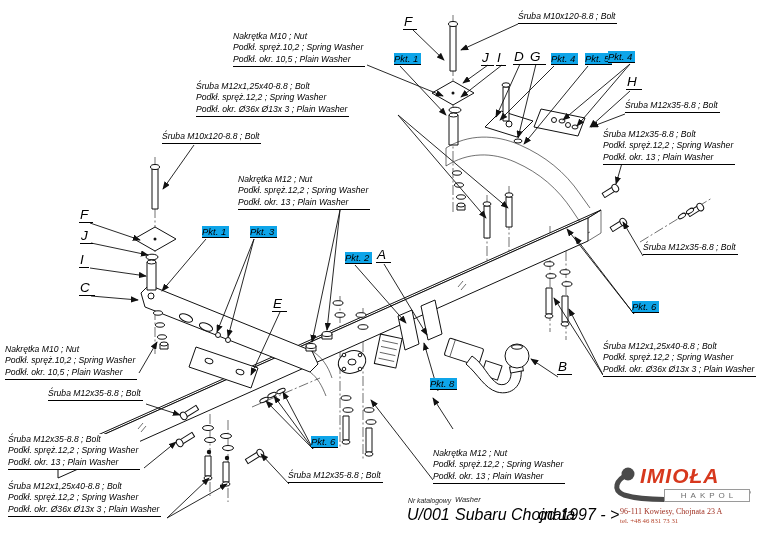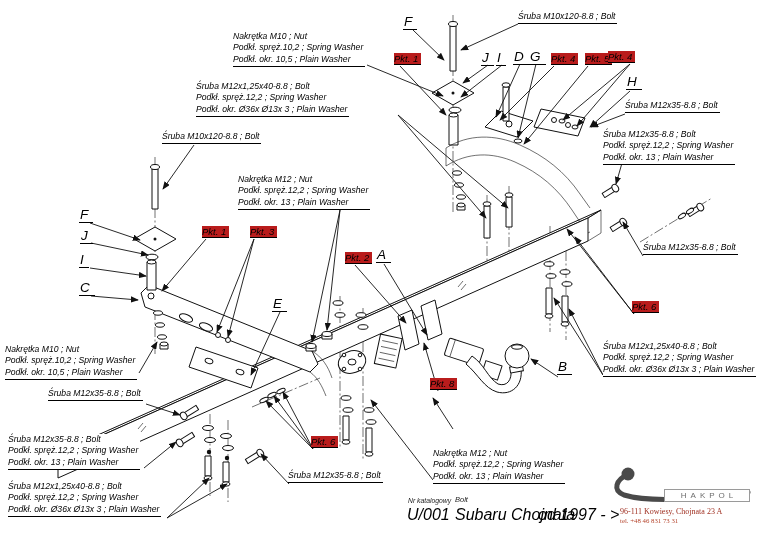--- a/index.html
+++ b/index.html
@@ -6,21 +6,21 @@
   .stage{position:relative;width:776px;height:546px;background:#fff;overflow:hidden;
          font-family:"Liberation Sans",sans-serif;color:#000;}
   svg.draw{position:absolute;left:0;top:0;}
   .shape{stroke:#111;stroke-width:1;fill:#fff;stroke-linejoin:round;}
   .thin{stroke:#111;stroke-width:.6;fill:none;}
   .cl{stroke:#333;stroke-width:.7;fill:none;stroke-dasharray:10 2.5 2 2.5;}
   .ld{stroke:#111;stroke-width:.9;}
   .callout{position:absolute;font-style:italic;font-size:8.6px;line-height:11.3px;
            white-space:nowrap;border-bottom:1.8px solid #000;padding:0 2px 1px 0;background:#fff;}
   .pkt{position:absolute;font-style:italic;font-size:9.5px;line-height:11px;
-       border-bottom:1.5px solid #000;padding:0 3px 0 0;background:#b91c1c;}
+       border-bottom:1.5px solid #000;padding:0 3px 0 0;background:#0ea5e9;}
   .letter{position:absolute;font-style:italic;font-size:13.5px;line-height:15px;
           border-bottom:1.5px solid #000;padding:0 5px 0 1px;background:transparent;}
   .tb{position:absolute;font-style:italic;}
   .tb-small{font-size:6.8px;color:#222;}
   .tb-big{font-size:16px;}
   .logo-brand{position:absolute;left:640px;top:464px;font-size:21px;font-weight:bold;
               font-style:italic;letter-spacing:1px;color:#d7381d;}
   .logo-box{position:absolute;left:664px;top:489px;width:80px;border:1.5px solid #9a9a9a;
             color:#6d6d6d;font-size:8px;letter-spacing:4px;text-align:center;
             padding:1px 0 1px 4px;background:#fff;}
@@ -322,25 +322,26 @@
   <div class="letter" style="left:79px;top:207px">F</div>
   <div class="letter" style="left:80px;top:228px">J</div>
   <div class="letter" style="left:79px;top:252px">I</div>
   <div class="letter" style="left:79px;top:280px">C</div>
   <div class="letter" style="left:272px;top:296px">E</div>
   <div class="letter" style="left:376px;top:247px">A</div>
   <div class="letter" style="left:557px;top:359px">B</div>
 
   <div class="tb tb-small" style="left:408px;top:497px">Nr katalogowy</div>
   <div class="tb tb-big" style="left:407px;top:506px">U/001</div>
-  <div class="tb tb-small" style="left:455px;top:495px;font-size:7.5px">Bolt</div>
+  <div class="tb tb-small" style="left:455px;top:495px;font-size:7.5px">Washer</div>
   <div class="tb tb-big" style="left:455px;top:506px">Subaru Chojnata</div>
   <div class="tb tb-big" style="left:538px;top:506px">od 1997 - &gt;</div>
 
   <svg class="draw" style="left:596px;top:458px;position:absolute" width="170" height="50" viewBox="0 0 170 50">
     <circle cx="32" cy="16" r="6.5" fill="#4a4a4a"></circle>
     <path d="M32,16 C20,22 16,32 28,37 C55,45 105,41 152,34" fill="none" stroke="#4a4a4a" stroke-width="5" stroke-linecap="round"></path>
   </svg>
+  <div class="logo-brand">IMIOŁA</div>
   <div class="logo-box">HAKPOL</div>
   <div class="logo-addr">96-111 Kowiesy, Chojnata 23 A</div>
   <div class="logo-tel">tel. +48 46 831 73 31</div>
 
 </div>
 
 </body></html>

